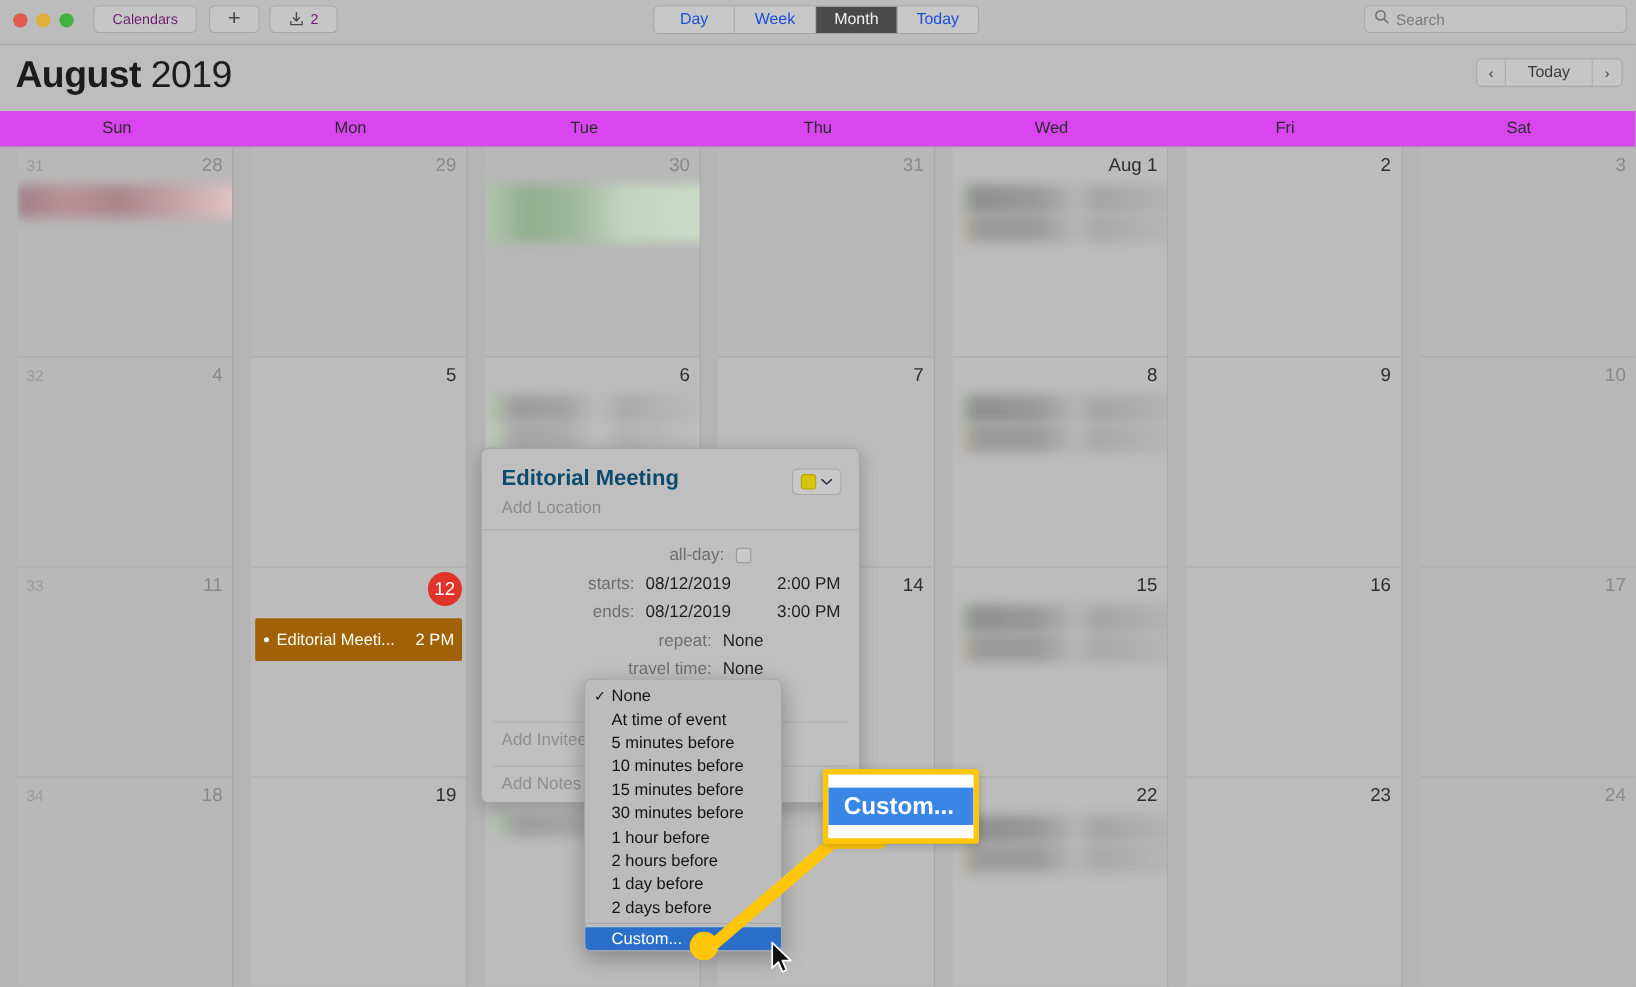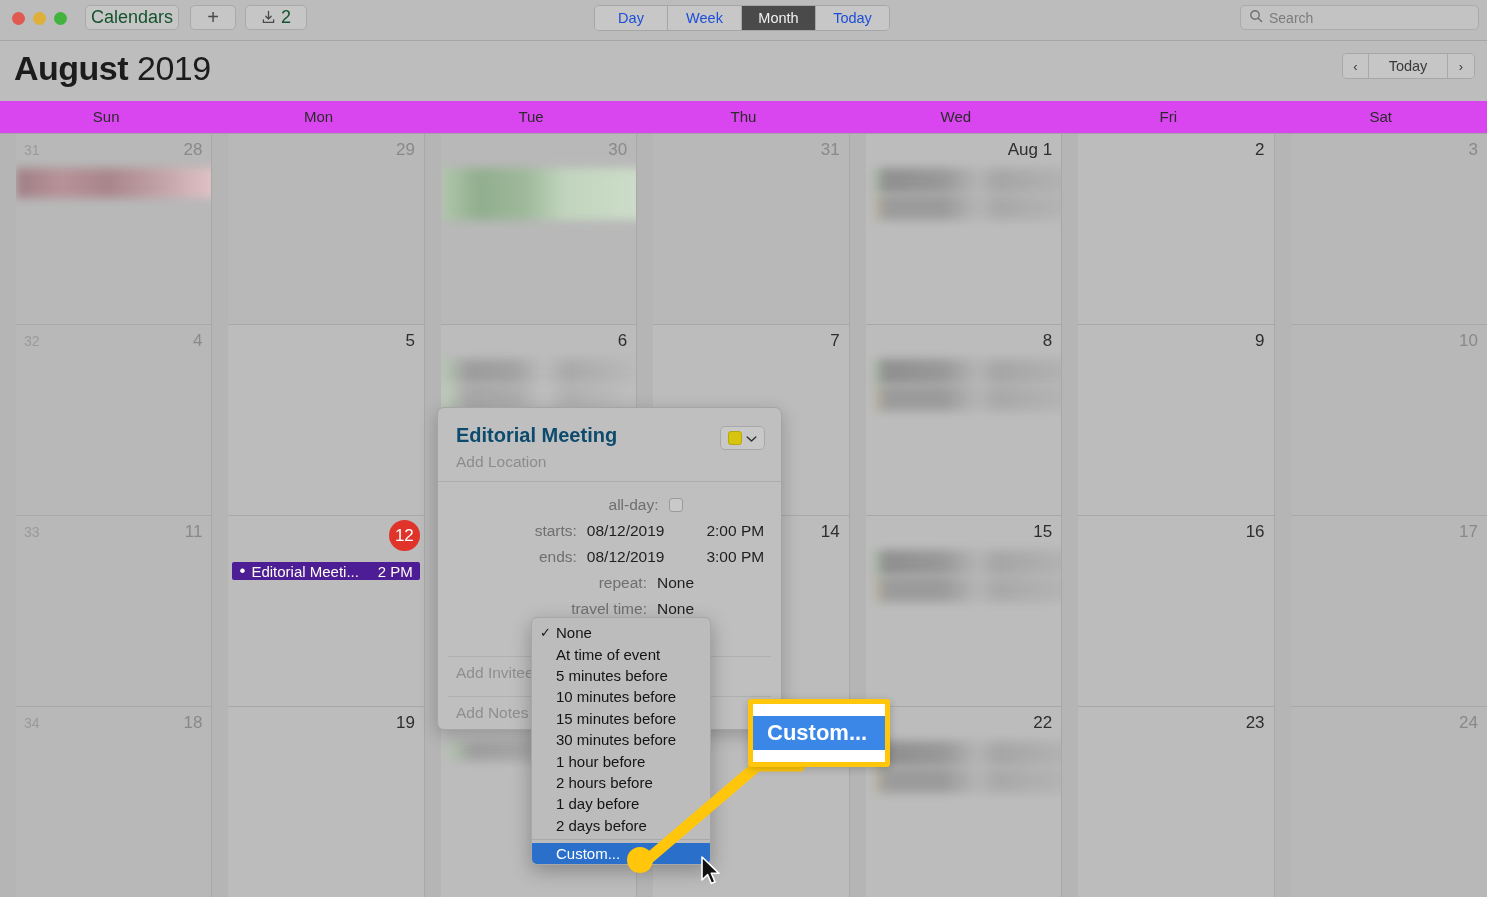--- a/index.html
+++ b/index.html
@@ -31,21 +31,21 @@
   .tl.yellow { background: #deb03a; }
   .tl.green  { background: #42b33f; }
 
   .tb-btn {
     position: absolute;
     background: #c6c6c6;
     border: 1px solid #a9a9a9;
     border-radius: 5px;
     height: 25px;
     display: flex; align-items: center; justify-content: center;
-    font-size: 18px; color: #14532d;
+    font-size: 13px; color: #701a75;
   }
   .tb-calendars { top: 5px; left: 85px; width: 94px; }
   .tb-plus      { top: 5px; left: 190px; width: 46px; font-size: 20px; font-weight: 300; color:#4a4a4a; }
   .tb-inbox     { top: 5px; left: 245px; width: 62px; gap: 5px; }
   .inbox-ico { display:inline-block; width: 15px; height: 15px; position: relative; }
   .inbox-ico svg { display:block; }
 
   
   .segmented {
     position: absolute; top: 5px; left: 594px;
@@ -176,22 +176,22 @@
   .be-tue2a { left: 0; top: 34px; width: 205px; height: 26px;
      background: linear-gradient(90deg,#b9cbb5 0%,#9b9b9b 14%,#a2a2a2 36%,#bcbcbc 50%,#a9a9a9 62%,#bdbdbd 100%); }
   .be-tue2b { left: 0; top: 58px; width: 205px; height: 28px;
      background: linear-gradient(90deg,#c2d2bd 0%,#a6a6a6 14%,#ababab 36%,#bfbfbf 50%,#b0b0b0 62%,#c0c0c0 100%); }
   .be-thin { left: 8px; top: 34px; width: 150px; height: 20px;
      background: linear-gradient(90deg,#b2c6ae 0%, #9d9d9d 16%, #a6a6a6 50%, #bcbcbc 100%); }
 
   .event-bar {
     position: absolute;
     left: 4px; right: 4px; top: 46px;
-    height: 18px;
-    background: #4c1d95;
+    height: 39px;
+    background: #a16207;
     border-radius: 2px;
     display: flex; align-items: center;
     padding: 0 7px;
     color: #fffdf0; font-size: 15px;
     gap: 6px;
   }
   .event-bar .bullet { font-size: 17px; line-height: 0; }
   .event-bar .ttl { flex: 1 1 auto; white-space: nowrap; overflow: hidden; }
   .event-bar .tm { flex: 0 0 auto; }
   .dot-green {

